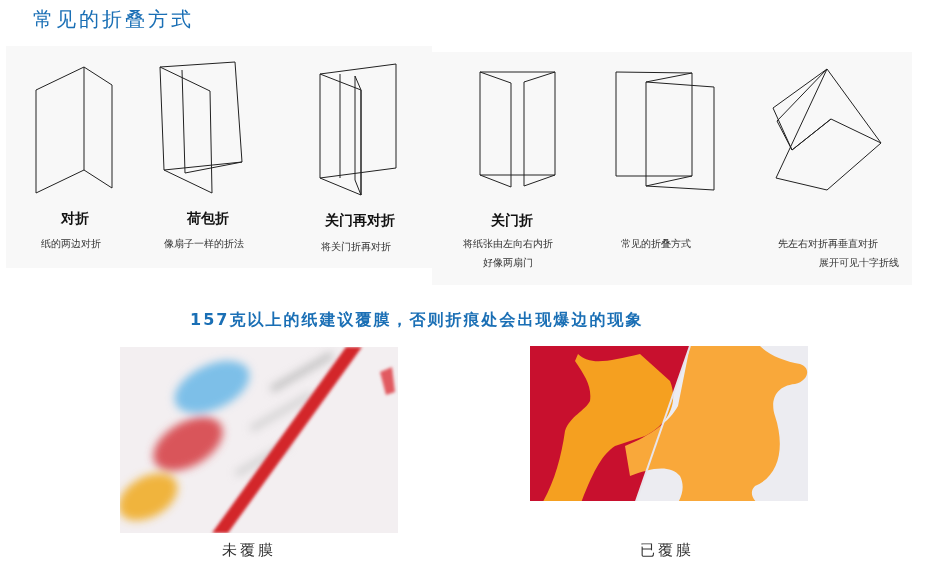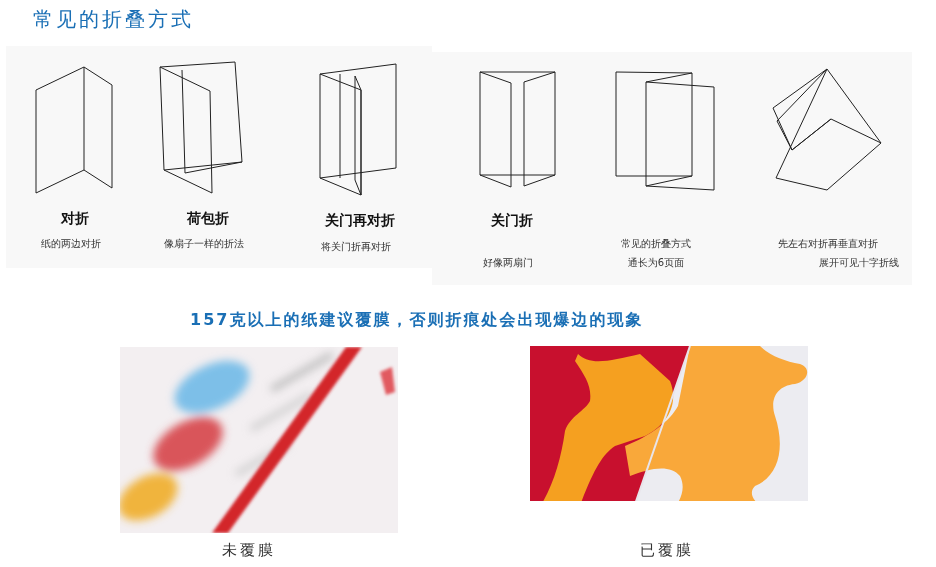--- a/index.html
+++ b/index.html
@@ -86,34 +86,34 @@
 
 <div class="fold" style="left:442px; top:60px; width:140px; height:220px;">
   <svg width="140" height="140" style="left:0; top:0;">
     <g fill="none" stroke="#222" stroke-width="1">
       <polyline points="38,12 113,12 113,115 38,115 38,12"></polyline>
       <polyline points="38,12 69,23 69,127 38,115"></polyline>
       <polyline points="113,12 82,22 82,126 113,115"></polyline>
     </g>
   </svg>
   <div class="fold-name" style="top:152px;">关门折</div>
+  <div class="fold-desc" style="top:175px;">将纸张由左向右内折</div>
   <div class="fold-desc" style="top:194px;text-align:center;">好像两扇门</div>
 </div>
 
 <div class="fold" style="left:590px; top:60px; width:140px; height:220px;">
   <svg width="140" height="140" style="left:0; top:0;">
     <g fill="none" stroke="#222" stroke-width="1">
       <polyline points="26,12 102,13 102,116 26,116 26,12"></polyline>
       <polyline points="56,22 102,13"></polyline>
       <polyline points="56,22 124,27 124,130 56,126 56,22"></polyline>
       <polyline points="56,126 102,116"></polyline>
     </g>
   </svg>
   <div class="fold-desc" style="top:175px;">常见的折叠方式</div>
-  <div class="fold-desc" style="top:194px;">通长为6页面</div>
 </div>
 
 <div class="fold" style="left:757px; top:60px; width:150px; height:220px;">
   <svg width="150" height="140" style="left:0; top:0;">
     <g fill="none" stroke="#222" stroke-width="1">
       <polyline points="70,9 124,83 70,130 19,118 70,9"></polyline>
       <polyline points="70,9 16,48 35,90 74,59 124,83"></polyline>
       <polyline points="70,9 20,61 35,90"></polyline>
       <polyline points="74,59 35,90"></polyline>
     </g>

